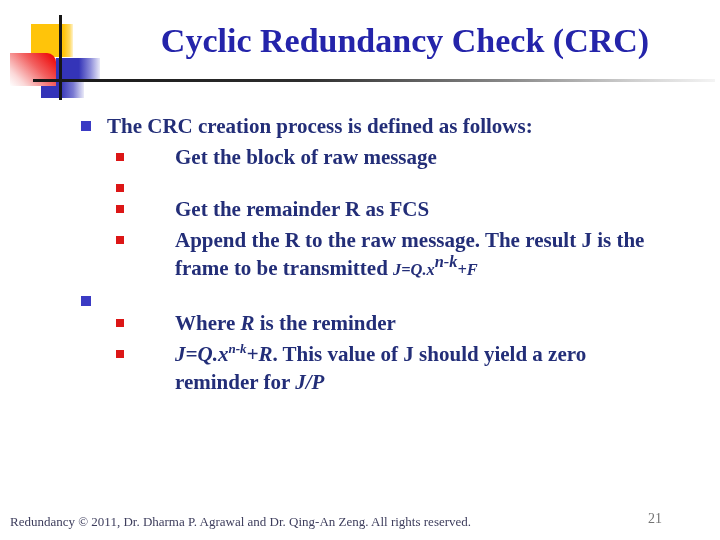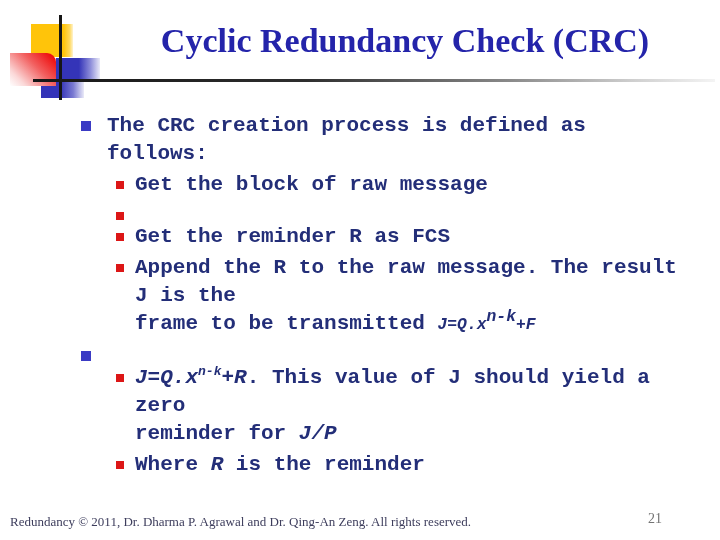--- a/index.html
+++ b/index.html
@@ -21,23 +21,23 @@
     background:linear-gradient(to right,#3434b8 45%,#7a7ad2 75%,#eaeaf8); }
   .vline { left:59px; top:15px; width:3px; height:85px; background:#161616; }
   .hrule { left:33px; top:79px; width:682px; height:3px;
     background:linear-gradient(to right,#161616,#2e2e2e 40%,#8a8a8a 70%,#cfcfcf 88%,#f4f4f4); }
 
   .title { position:absolute; left:92px; right:2px; top:22px; margin:0;
     text-align:center; font-size:34px; font-weight:bold; color:var(--title,#2424aa);
     white-space:nowrap; }
 
   .bullets { position:absolute; left:81px; top:112px; width:616px;
-    color:var(--body,#232e78); font-weight:bold;font-family:Liberation Mono, monospace; }
+    color:var(--body,#232e78); font-weight:bold; }
   .bullet-row { display:flex; margin-bottom:3px; }
-  .bullet-row.level2 { padding-left:35px; }
+  .bullet-row.level2 { padding-left:35px;gap:40px; }
   .marker { flex:none; }
   .m1 { width:10px; height:10px; margin:9px 16px 0 0; background:var(--bullet-level1,#3b3bc4); }
   .m2 { width:8px;  height:8px;  margin:10px 11px 0 0; background:var(--bullet-level2,#dc1616); }
   .btext { font-size:21px; line-height:28px; }
   .btext .it { font-style:italic; }
   .btext .sm { font-size:0.78em; }
   .btext sup { font-size:0.62em; line-height:0; }
 
   .footer { position:absolute; left:10px; top:514px; font-size:13px; color:#3d3d5c; }
   .pagenum { position:absolute; left:648px; top:511px; font-size:14px; color:#737373; }
@@ -65,34 +65,34 @@
       </div>
       <div class="bullet-row level2">
         <span class="marker m2"></span>
         <div class="btext"><span>Get the block of raw message</span></div>
       </div>
       <div class="bullet-row level2">
         <span class="marker m2"></span>
       </div>
       <div class="bullet-row level2">
         <span class="marker m2"></span>
-        <div class="btext"><span>Get the reminder R as FCS</span></div>
+        <div class="btext"><span>Get the remainder R as FCS</span></div>
       </div>
       <div class="bullet-row level2">
         <span class="marker m2"></span>
         <div class="btext"><span>Append the R to the raw message. The result J is the</span><br><span>frame to be transmitted </span><span class="it sm">J=Q.x</span><sup class="it sm">n-k</sup><span class="it sm">+F</span></div>
       </div>
       <div class="bullet-row level1">
         <span class="marker m1"></span>
       </div>
       <div class="bullet-row level2">
         <span class="marker m2"></span>
-        <div class="btext"><span class="it">J=Q.x</span><sup class="it">n-k</sup><span class="it">+R</span><span>. This value of J should yield a zero</span><br><span>reminder for </span><span class="it">J/P</span></div>
+        <div class="btext"><span>Where </span><span class="it">R</span><span> is the reminder</span></div>
       </div>
       <div class="bullet-row level2">
         <span class="marker m2"></span>
-        <div class="btext"><span>Where </span><span class="it">R</span><span> is the reminder</span></div>
+        <div class="btext"><span class="it">J=Q.x</span><sup class="it">n-k</sup><span class="it">+R</span><span>. This value of J should yield a zero</span><br><span>reminder for </span><span class="it">J/P</span></div>
       </div>
     </div>
 
   <div class="footer">Redundancy © 2011, Dr. Dharma P. Agrawal and Dr. Qing-An Zeng. All rights reserved.</div>
   <div class="pagenum">21</div>
 </div>
 
 </body></html>

